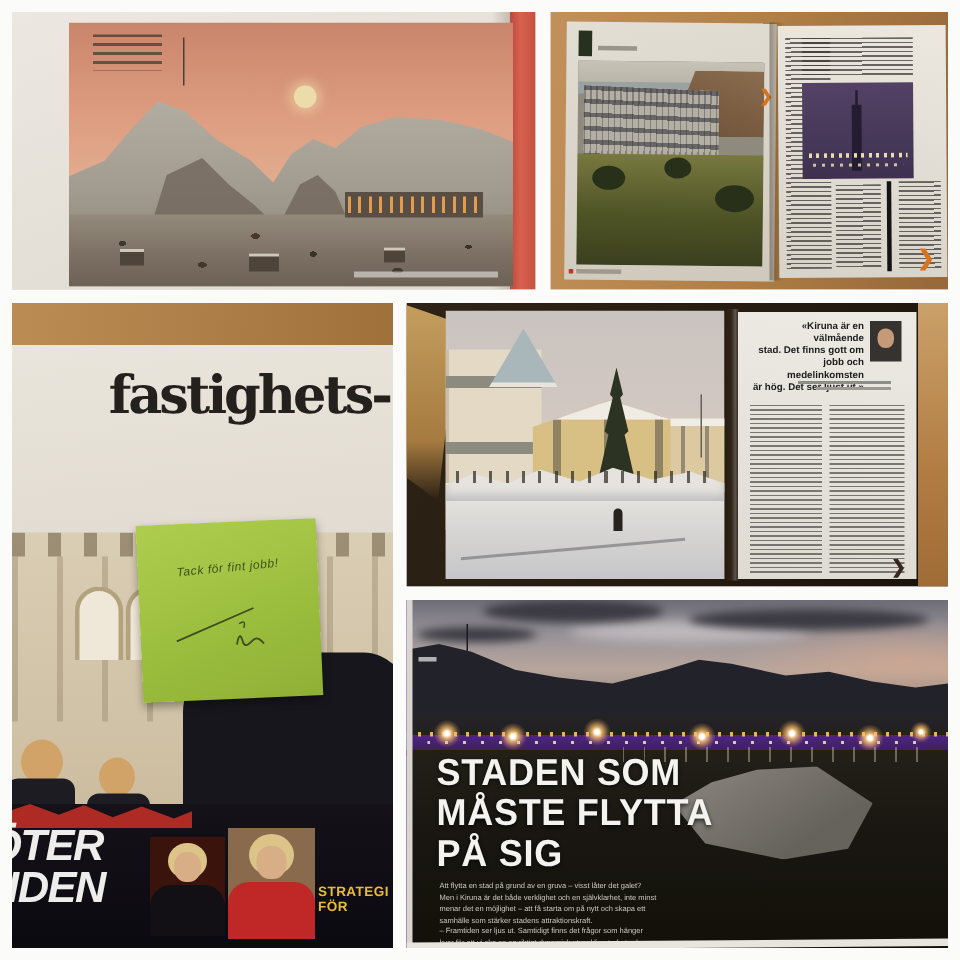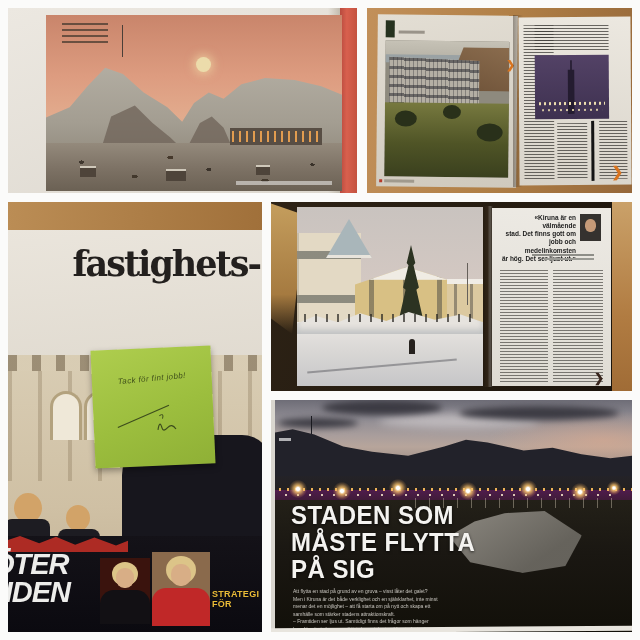--- a/index.html
+++ b/index.html
@@ -166,21 +166,21 @@
   .portQ{position:absolute;left:88px;top:6px;width:21px;height:27px;background:#35322f;overflow:hidden;}
   .portQf{position:absolute;left:5px;top:5px;width:11px;height:13px;border-radius:45%;background:#c59a78;}
   .credQ1{position:absolute;left:40px;top:46px;width:62px;height:2px;background:#8e8e88;}
   .credQ2{position:absolute;left:52px;top:50px;width:50px;height:2px;background:#9a9a94;}
   .colD{position:absolute;opacity:.85;}
   .chevDark{color:#38251c;font-weight:bold;line-height:1;}
   .stripD{position:absolute;right:0;top:0;width:20px;height:100%;
           background:linear-gradient(180deg,#caa169,#b17c42 60%,#a06c36);}
 
   
-  .tileE{left:271px;top:400px;width:361px;height:232px;background:#701a75;}
+  .tileE{left:271px;top:400px;width:361px;height:232px;background:#6d28d9;}
   .skyE{position:absolute;left:0;top:0;width:100%;height:60px;
         background:linear-gradient(180deg,#6e6d77 0%,#8f8c93 30%,#a89d9c 58%,#b7a59b 78%,#a3948c 100%);}
   .glowE{position:absolute;right:0;top:10px;width:40%;height:50px;
         background:radial-gradient(ellipse at 80% 60%,rgba(224,170,140,.55),rgba(0,0,0,0) 70%);}
   .cloudE{position:absolute;border-radius:50%;background:#3c3b43;filter:blur(3px);}
   .cloudLightE{position:absolute;border-radius:50%;background:#c9c4c6;filter:blur(4px);opacity:.8;}
   .mtnE{position:absolute;left:0;top:24px;width:100%;height:66px;background:#22222a;
         clip-path:polygon(0 14%,6% 8%,12% 16%,20% 34%,28% 42%,38% 48%,48% 34%,54% 24%,60% 28%,70% 40%,78% 36%,86% 46%,94% 52%,100% 48%,100% 100%,0 100%);}
   .mastE{position:absolute;left:11%;top:16px;width:1px;height:18px;background:#1a1a20;}
   .lightsE{position:absolute;left:0;top:76px;width:100%;height:28px;

